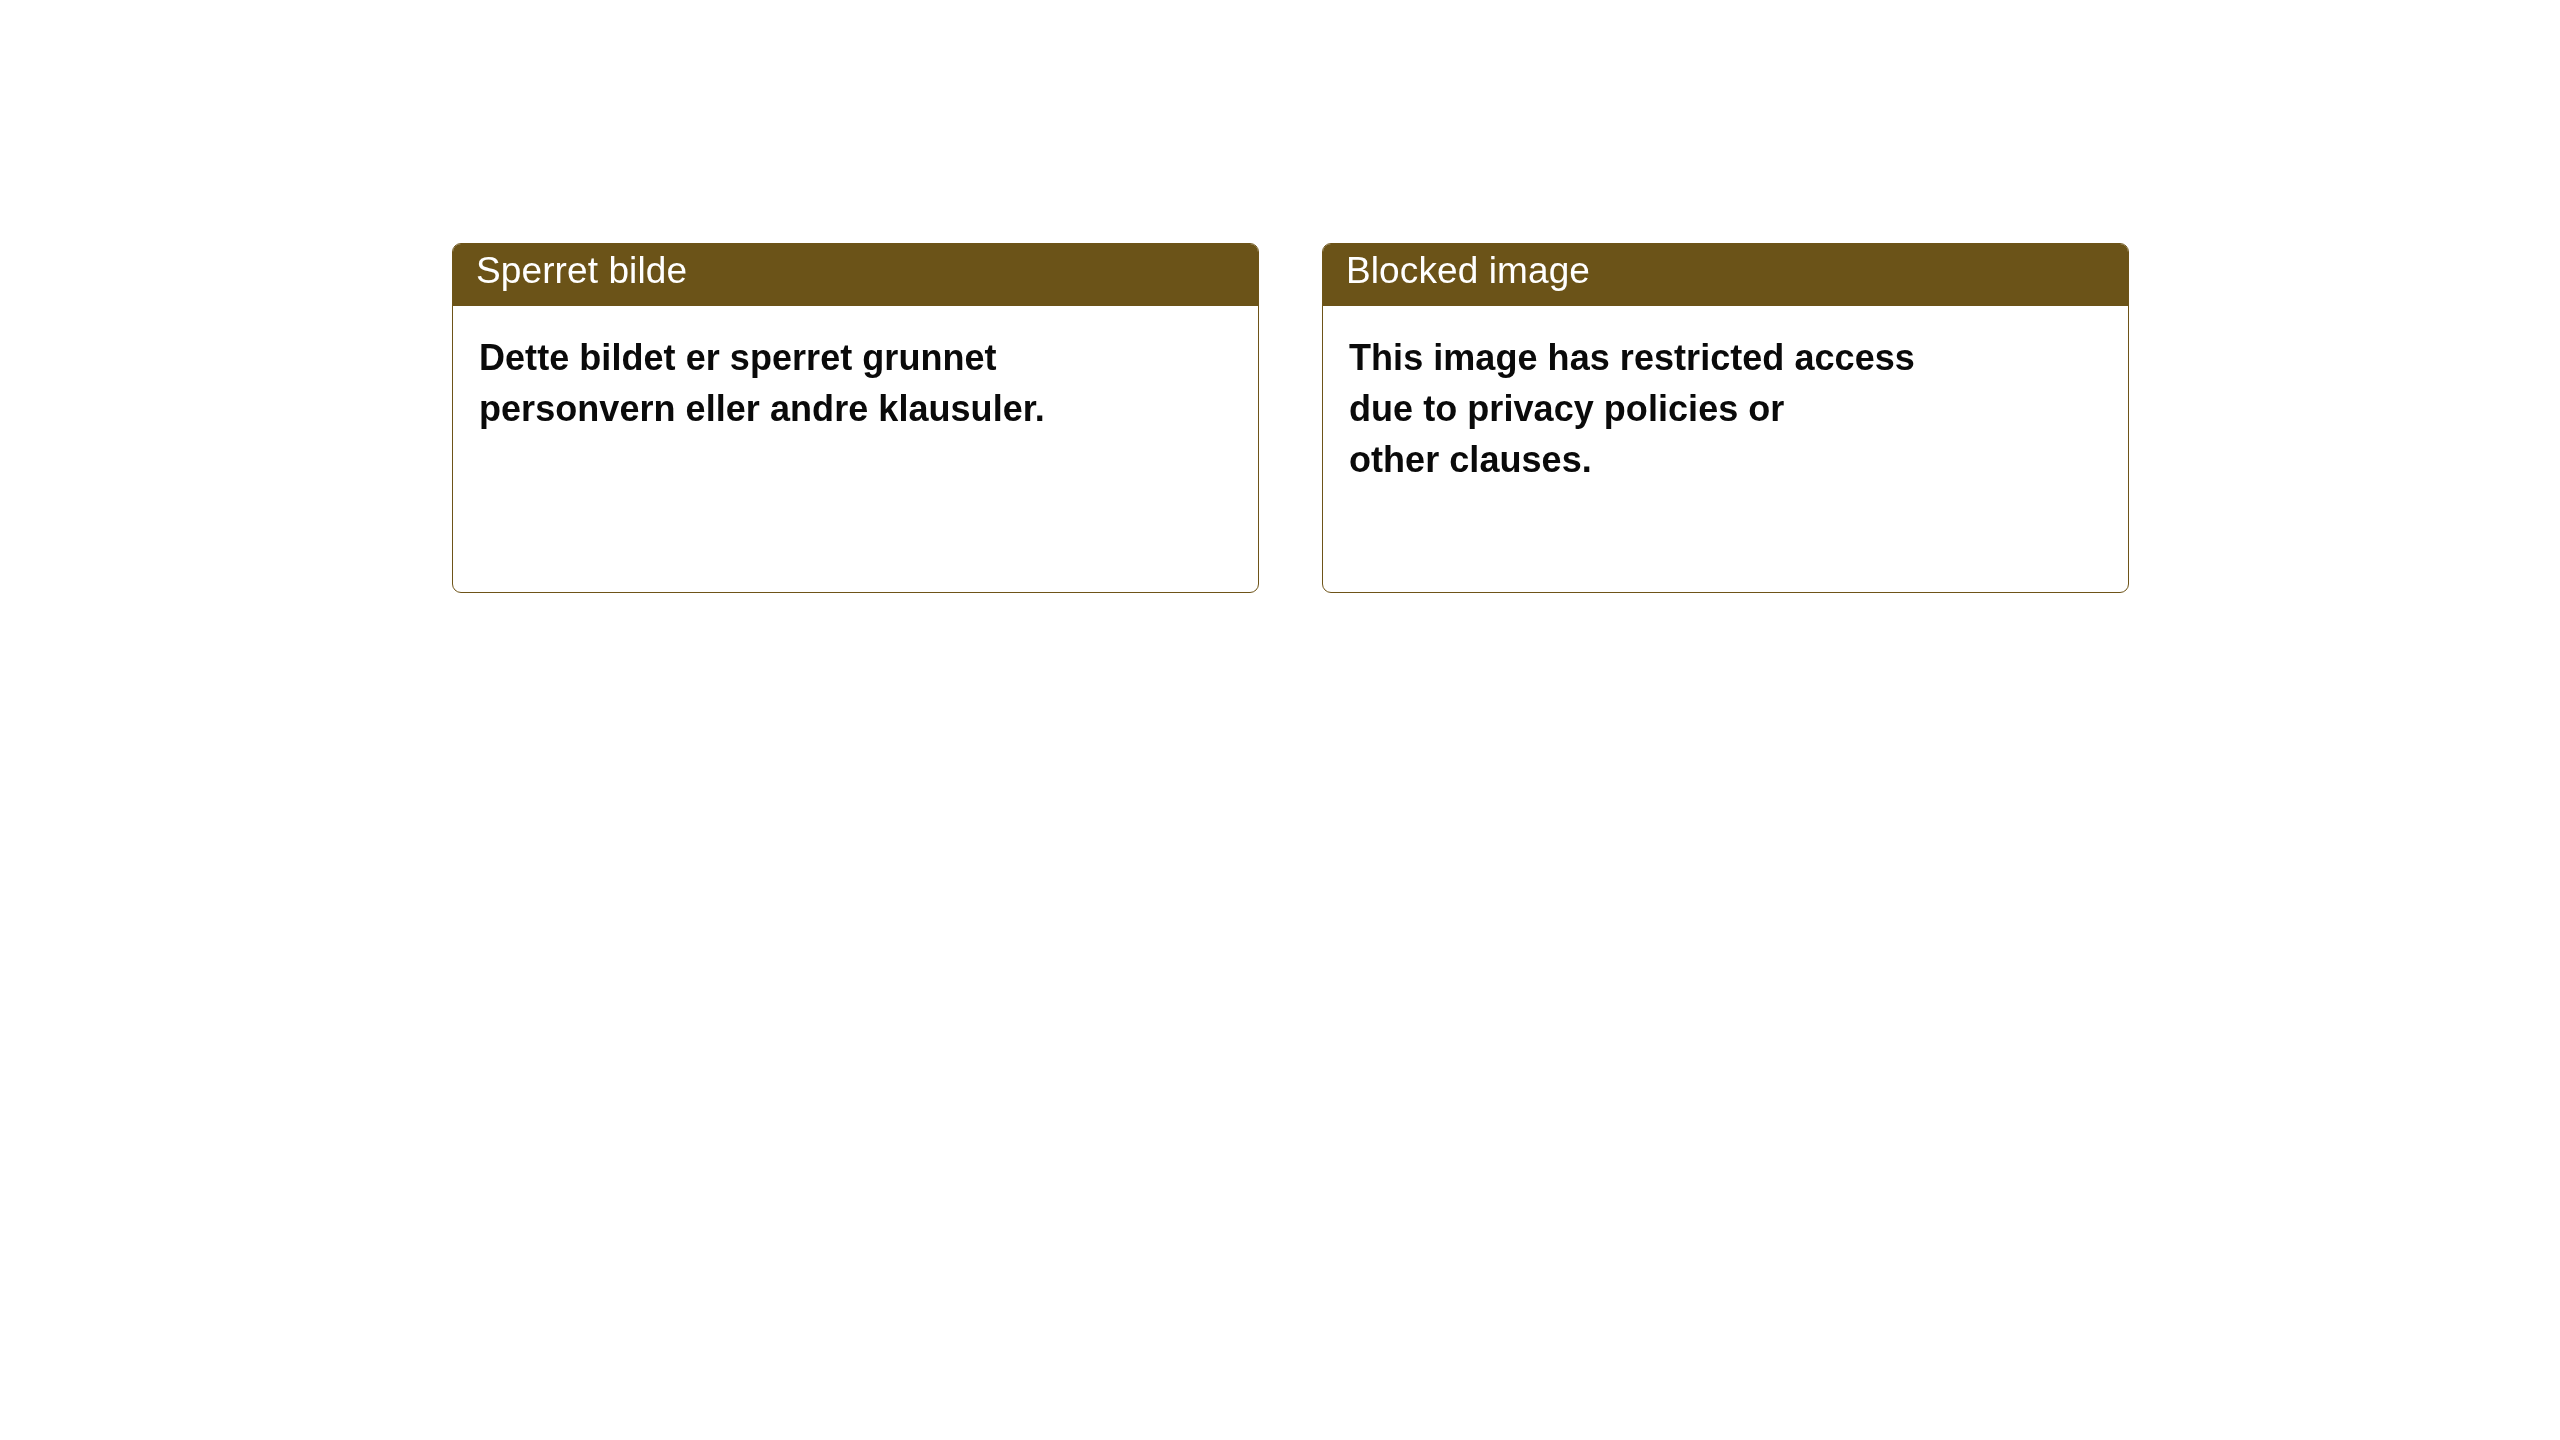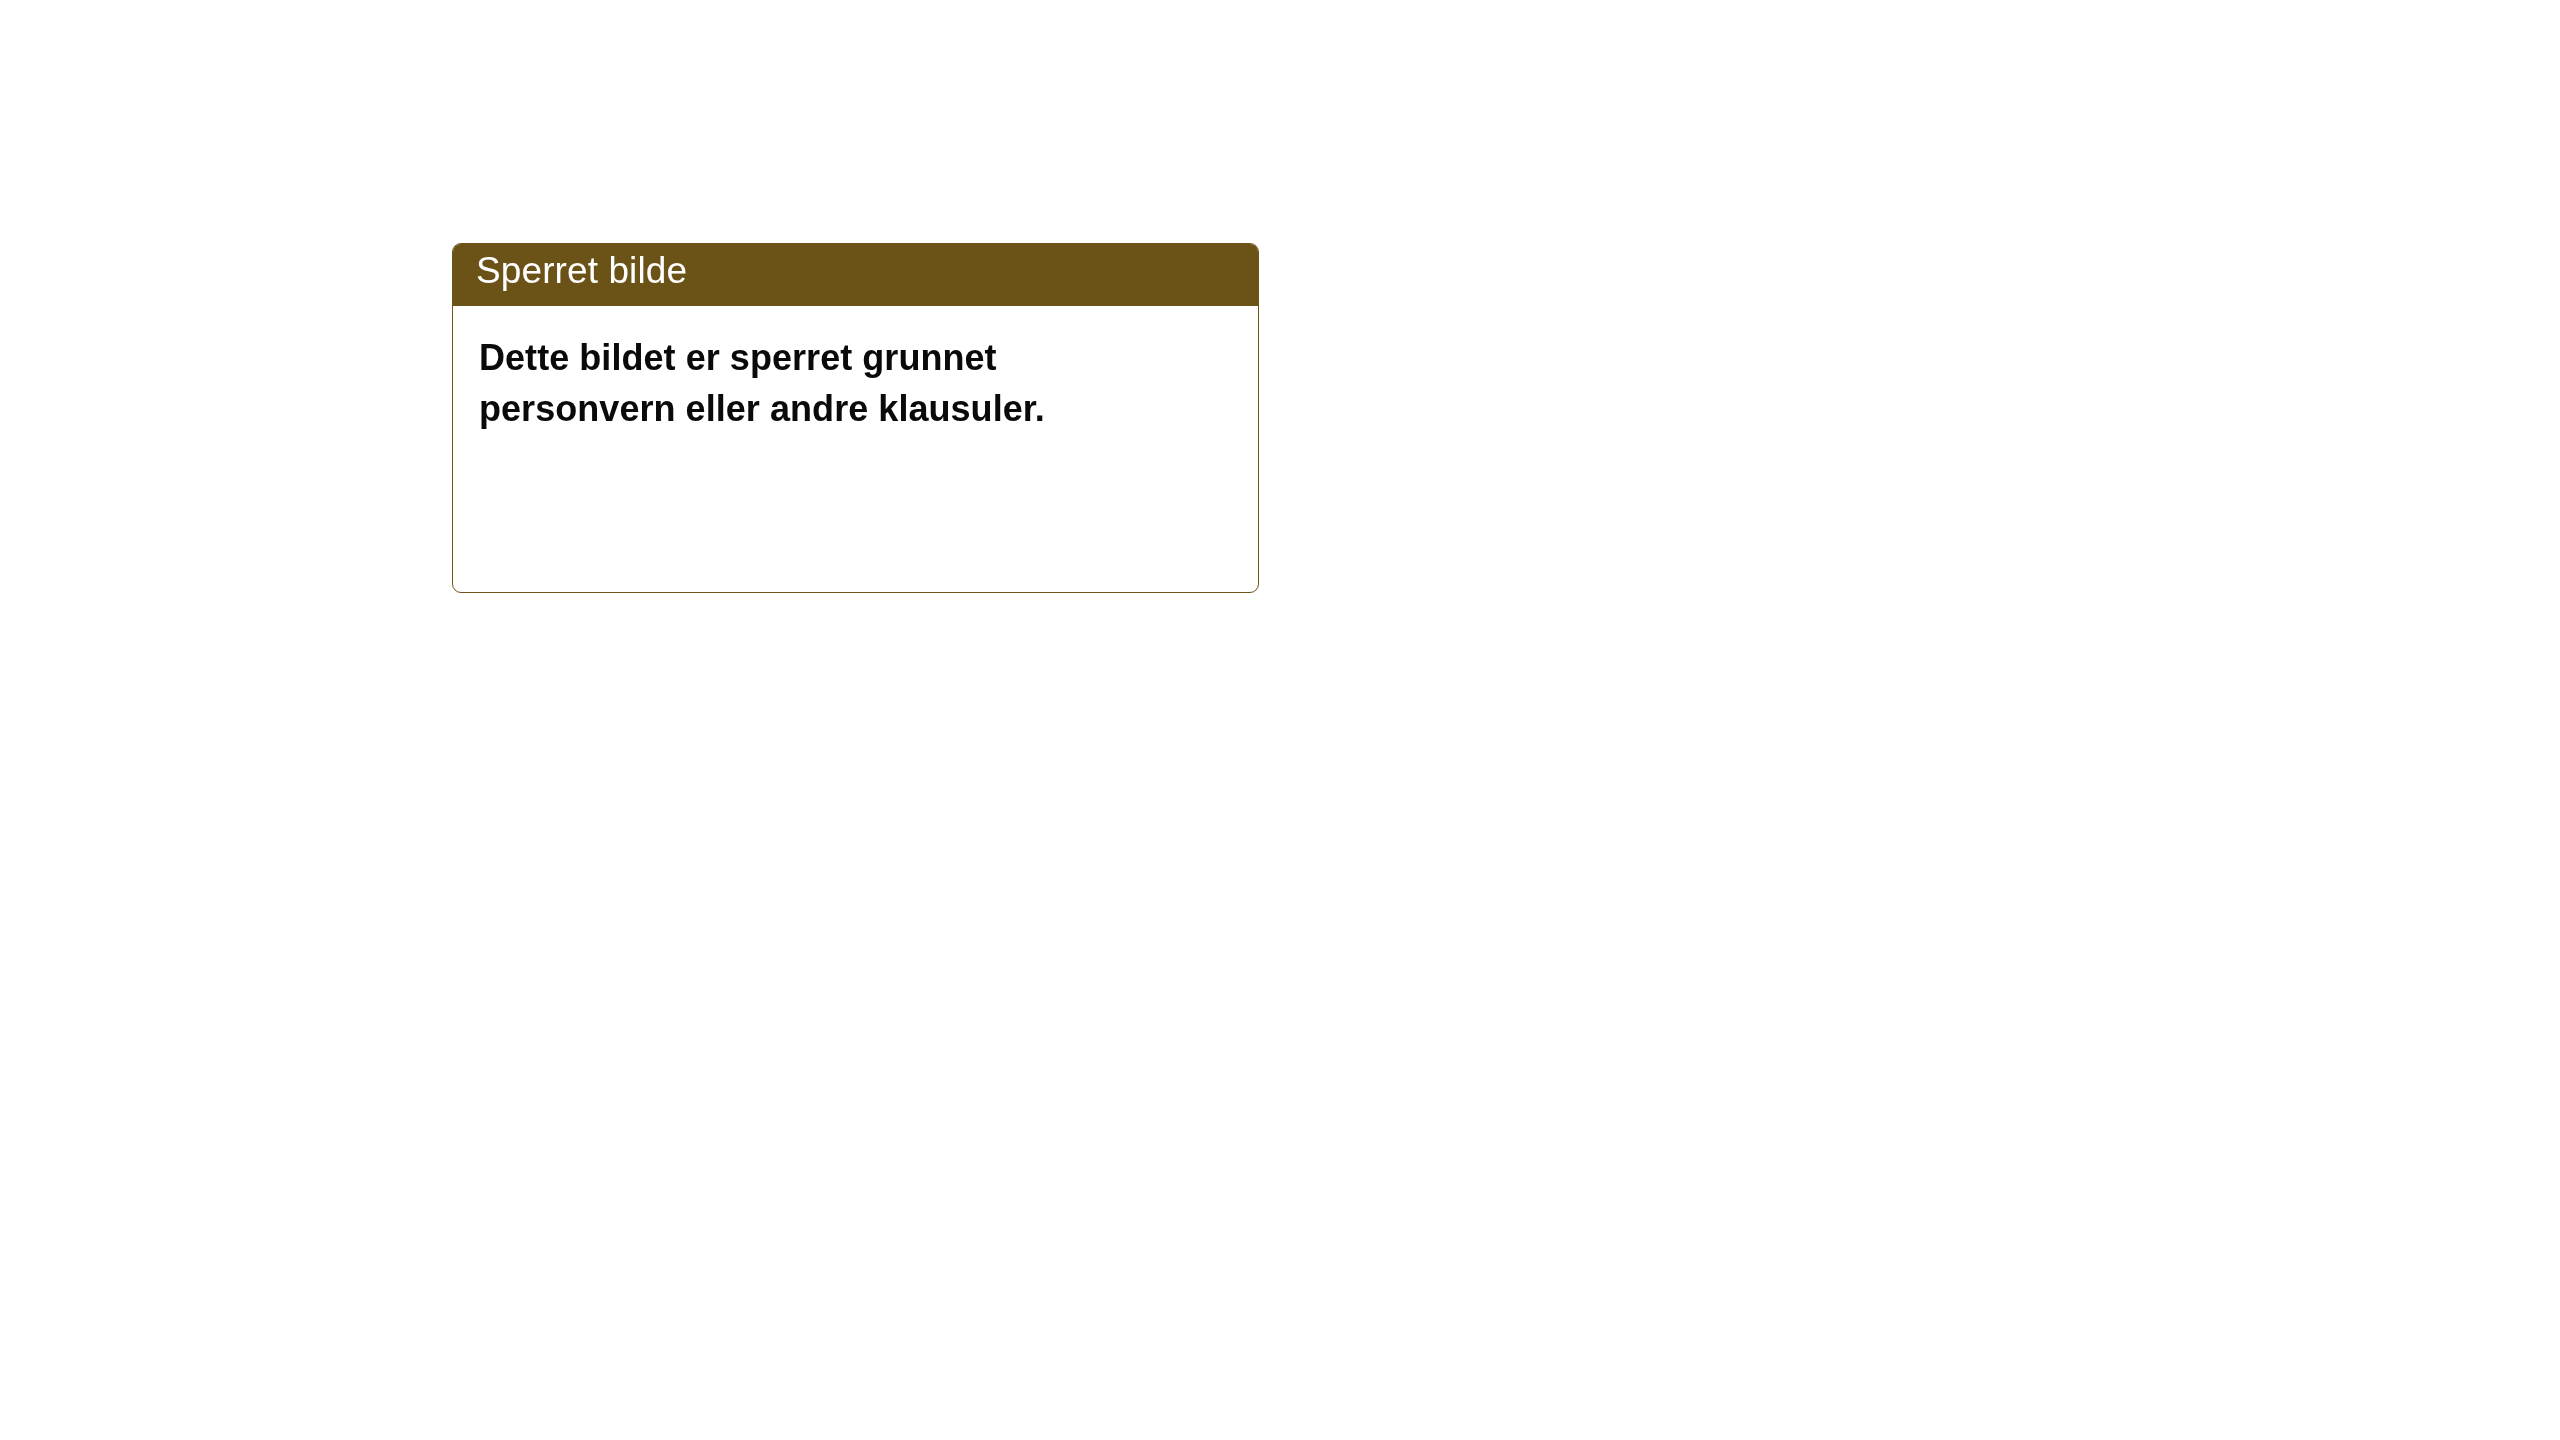--- a/index.html
+++ b/index.html
@@ -77,14 +77,24 @@
   <div class="notice-card card-no">
     <div class="card-header">
       <span class="card-header-title">Sperret bilde</span>
     </div>
     <div class="card-body">
       <div class="card-body-text">Dette bildet er sperret grunnet
 personvern eller andre klausuler.</div>
     </div>
   </div>
 
+  <div class="notice-card card-en">
+    <div class="card-header">
+      <span class="card-header-title">Blocked image</span>
+    </div>
+    <div class="card-body">
+      <div class="card-body-text">This image has restricted access
+due to privacy policies or
+other clauses.</div>
+    </div>
+  </div>
 
 </div>
 
 </body></html>

